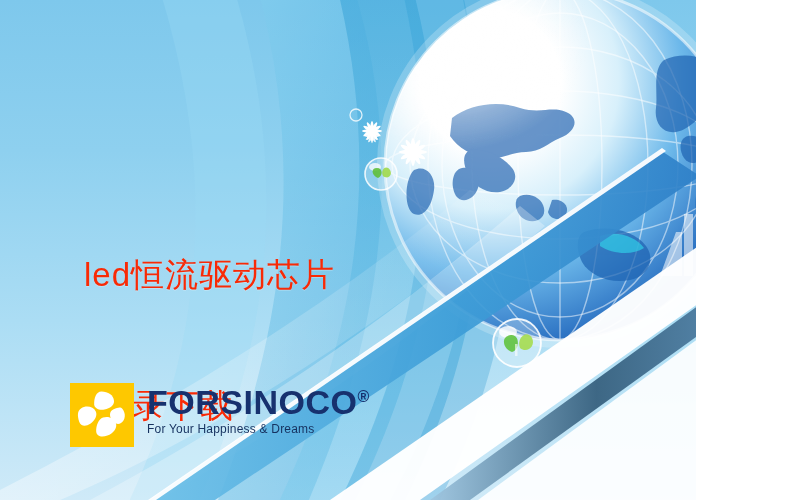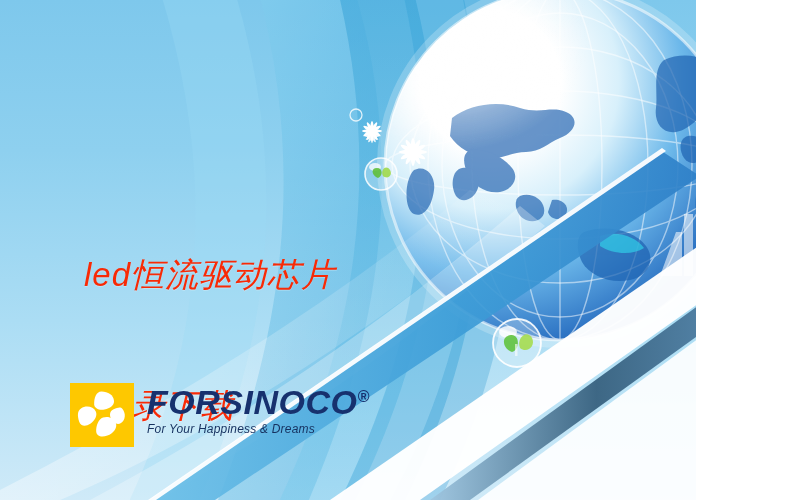--- a/index.html
+++ b/index.html
@@ -2,21 +2,20 @@
 <html><head>
 <meta charset="utf-8">
 <style>
   html,body{margin:0;padding:0;background:#ffffff;}
   #stage{
     position:relative;
     width:696px;height:500px;
     overflow:hidden;
     font-family:"Liberation Sans", sans-serif;
     background:linear-gradient(180deg,#7ec8ec 0%,#8ed0ef 28%,#a9dcf4 62%,#c6e6f7 86%,#cfeaf8 100%);
-    font-style:italic;
   }
   .layer{position:absolute;inset:0;}
   svg.layer{width:800px;height:500px;display:block;}
 
   
   #headline{
     position:absolute;
     left:84px;top:166px;
     z-index:40;
     line-height:1.32;

